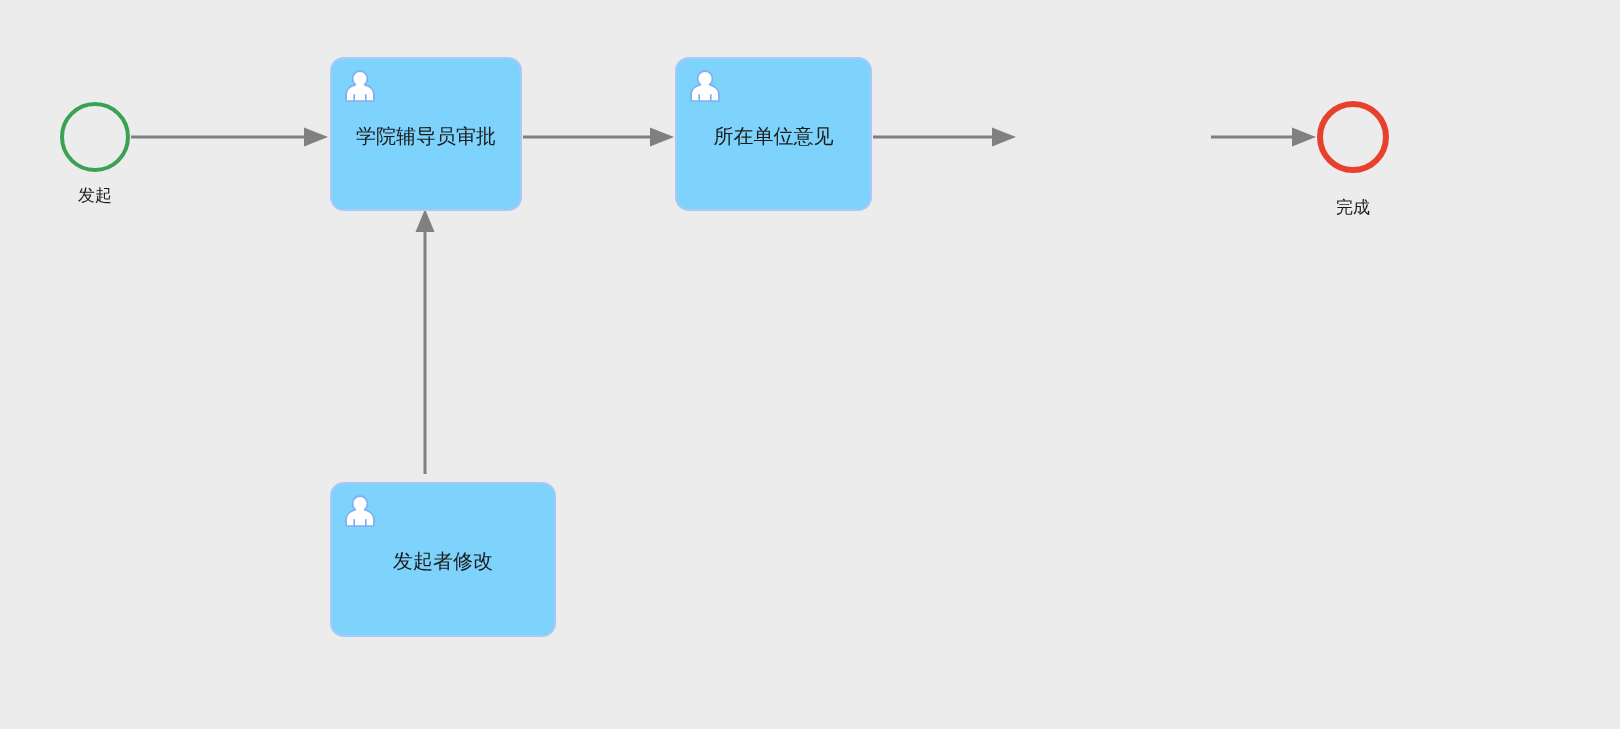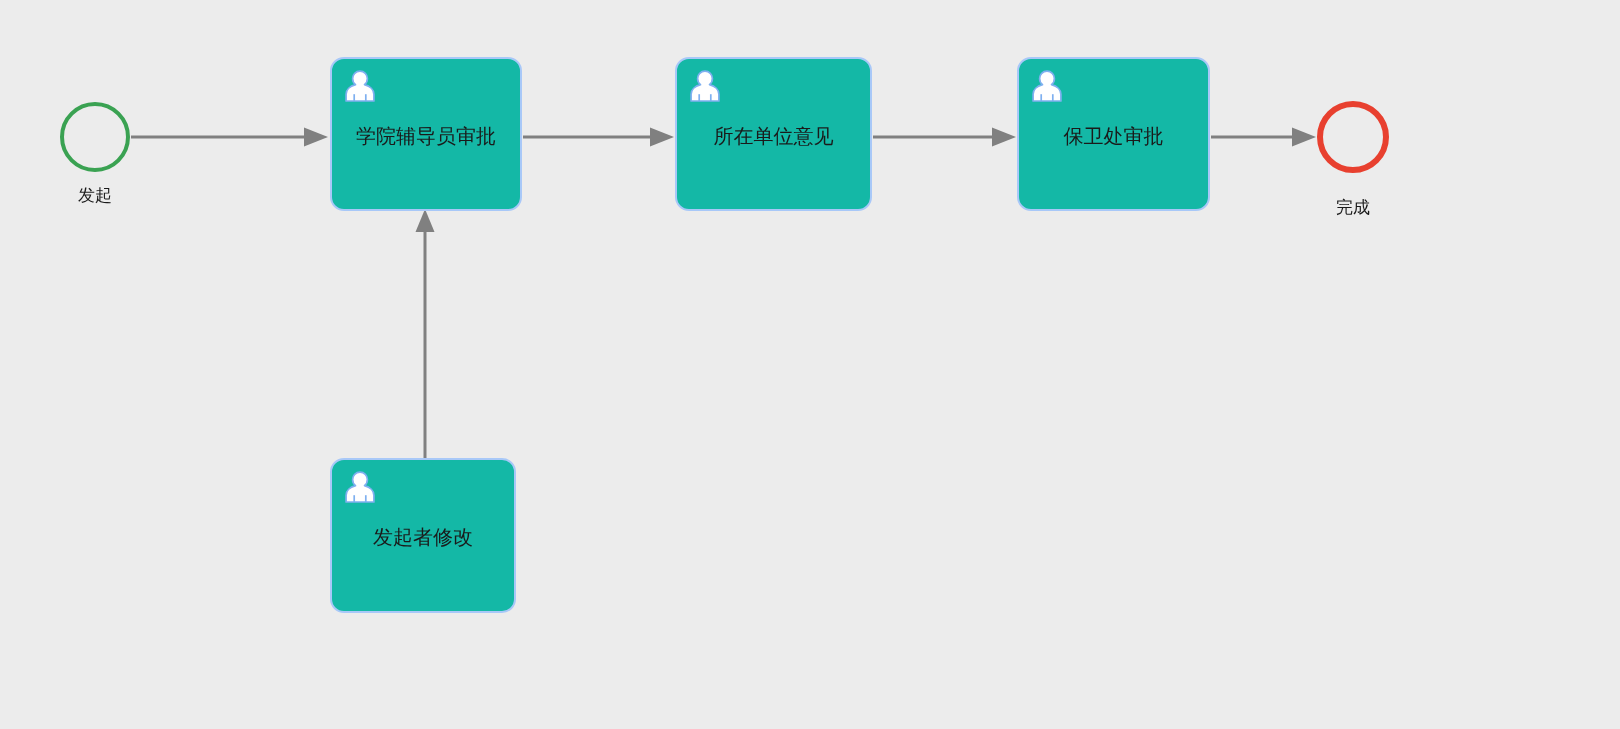--- a/index.html
+++ b/index.html
@@ -40,21 +40,21 @@
     color: #1a1a1a;
     white-space: nowrap;
     line-height: 20px;
     font-family: Liberation Serif, serif;
   }
 
   
   .task {
     position: absolute;
     box-sizing: border-box;
-    background: #14b8a6;
+    background: #7dd3fc;
     border: 2.5px solid #a8c8f8;
     border-radius: 14px;
   }
   .task-icon {
     position: absolute;
     left: 11px;
     top: 8px;
     width: 34px;
     height: 38px;
   }
@@ -124,34 +124,22 @@
         <path d="M17 4.2c4.3 0 7.4 3.2 7.4 7.4 0 2.5-1.1 4.7-2.9 6.0
                  5.6 1.5 9.4 5.3 9.4 9.6V34H3.1v-6.8c0-4.3 3.8-8.1 9.4-9.6
                  -1.8-1.3-2.9-3.5-2.9-6.0C9.6 7.4 12.7 4.2 17 4.2z" fill="#ffffff" stroke="#7fb0f0" stroke-width="1.7" stroke-linejoin="round"></path>
         <line x1="11.2" y1="27.2" x2="11.2" y2="34" stroke="#7fb0f0" stroke-width="1.7"></line>
         <line x1="22.8" y1="27.2" x2="22.8" y2="34" stroke="#7fb0f0" stroke-width="1.7"></line>
       </svg>
     </span>
     <span class="task-label" style="top:65px;">所在单位意见</span>
   </div>
 
-  <div class="task" style="left:1017px; top:57px; width:193px; height:154px;">
-    <span class="task-icon">
-      <svg viewBox="0 0 34 38" width="34" height="38" xmlns="http://www.w3.org/2000/svg">
-        <path d="M17 4.2c4.3 0 7.4 3.2 7.4 7.4 0 2.5-1.1 4.7-2.9 6.0
-                 5.6 1.5 9.4 5.3 9.4 9.6V34H3.1v-6.8c0-4.3 3.8-8.1 9.4-9.6
-                 -1.8-1.3-2.9-3.5-2.9-6.0C9.6 7.4 12.7 4.2 17 4.2z" fill="#ffffff" stroke="#7fb0f0" stroke-width="1.7" stroke-linejoin="round"></path>
-        <line x1="11.2" y1="27.2" x2="11.2" y2="34" stroke="#7fb0f0" stroke-width="1.7"></line>
-        <line x1="22.8" y1="27.2" x2="22.8" y2="34" stroke="#7fb0f0" stroke-width="1.7"></line>
-      </svg>
-    </span>
-    <span class="task-label" style="top:65px;">保卫处审批</span>
-  </div>
 
-  <div class="task" style="left:330px; top:458px; width:186px; height:155px;">
+  <div class="task" style="left:330px; top:482px; width:226px; height:155px;">
     <span class="task-icon">
       <svg viewBox="0 0 34 38" width="34" height="38" xmlns="http://www.w3.org/2000/svg">
         <path d="M17 4.2c4.3 0 7.4 3.2 7.4 7.4 0 2.5-1.1 4.7-2.9 6.0
                  5.6 1.5 9.4 5.3 9.4 9.6V34H3.1v-6.8c0-4.3 3.8-8.1 9.4-9.6
                  -1.8-1.3-2.9-3.5-2.9-6.0C9.6 7.4 12.7 4.2 17 4.2z" fill="#ffffff" stroke="#7fb0f0" stroke-width="1.7" stroke-linejoin="round"></path>
         <line x1="11.2" y1="27.2" x2="11.2" y2="34" stroke="#7fb0f0" stroke-width="1.7"></line>
         <line x1="22.8" y1="27.2" x2="22.8" y2="34" stroke="#7fb0f0" stroke-width="1.7"></line>
       </svg>
     </span>
     <span class="task-label" style="top:65px;">发起者修改</span>

